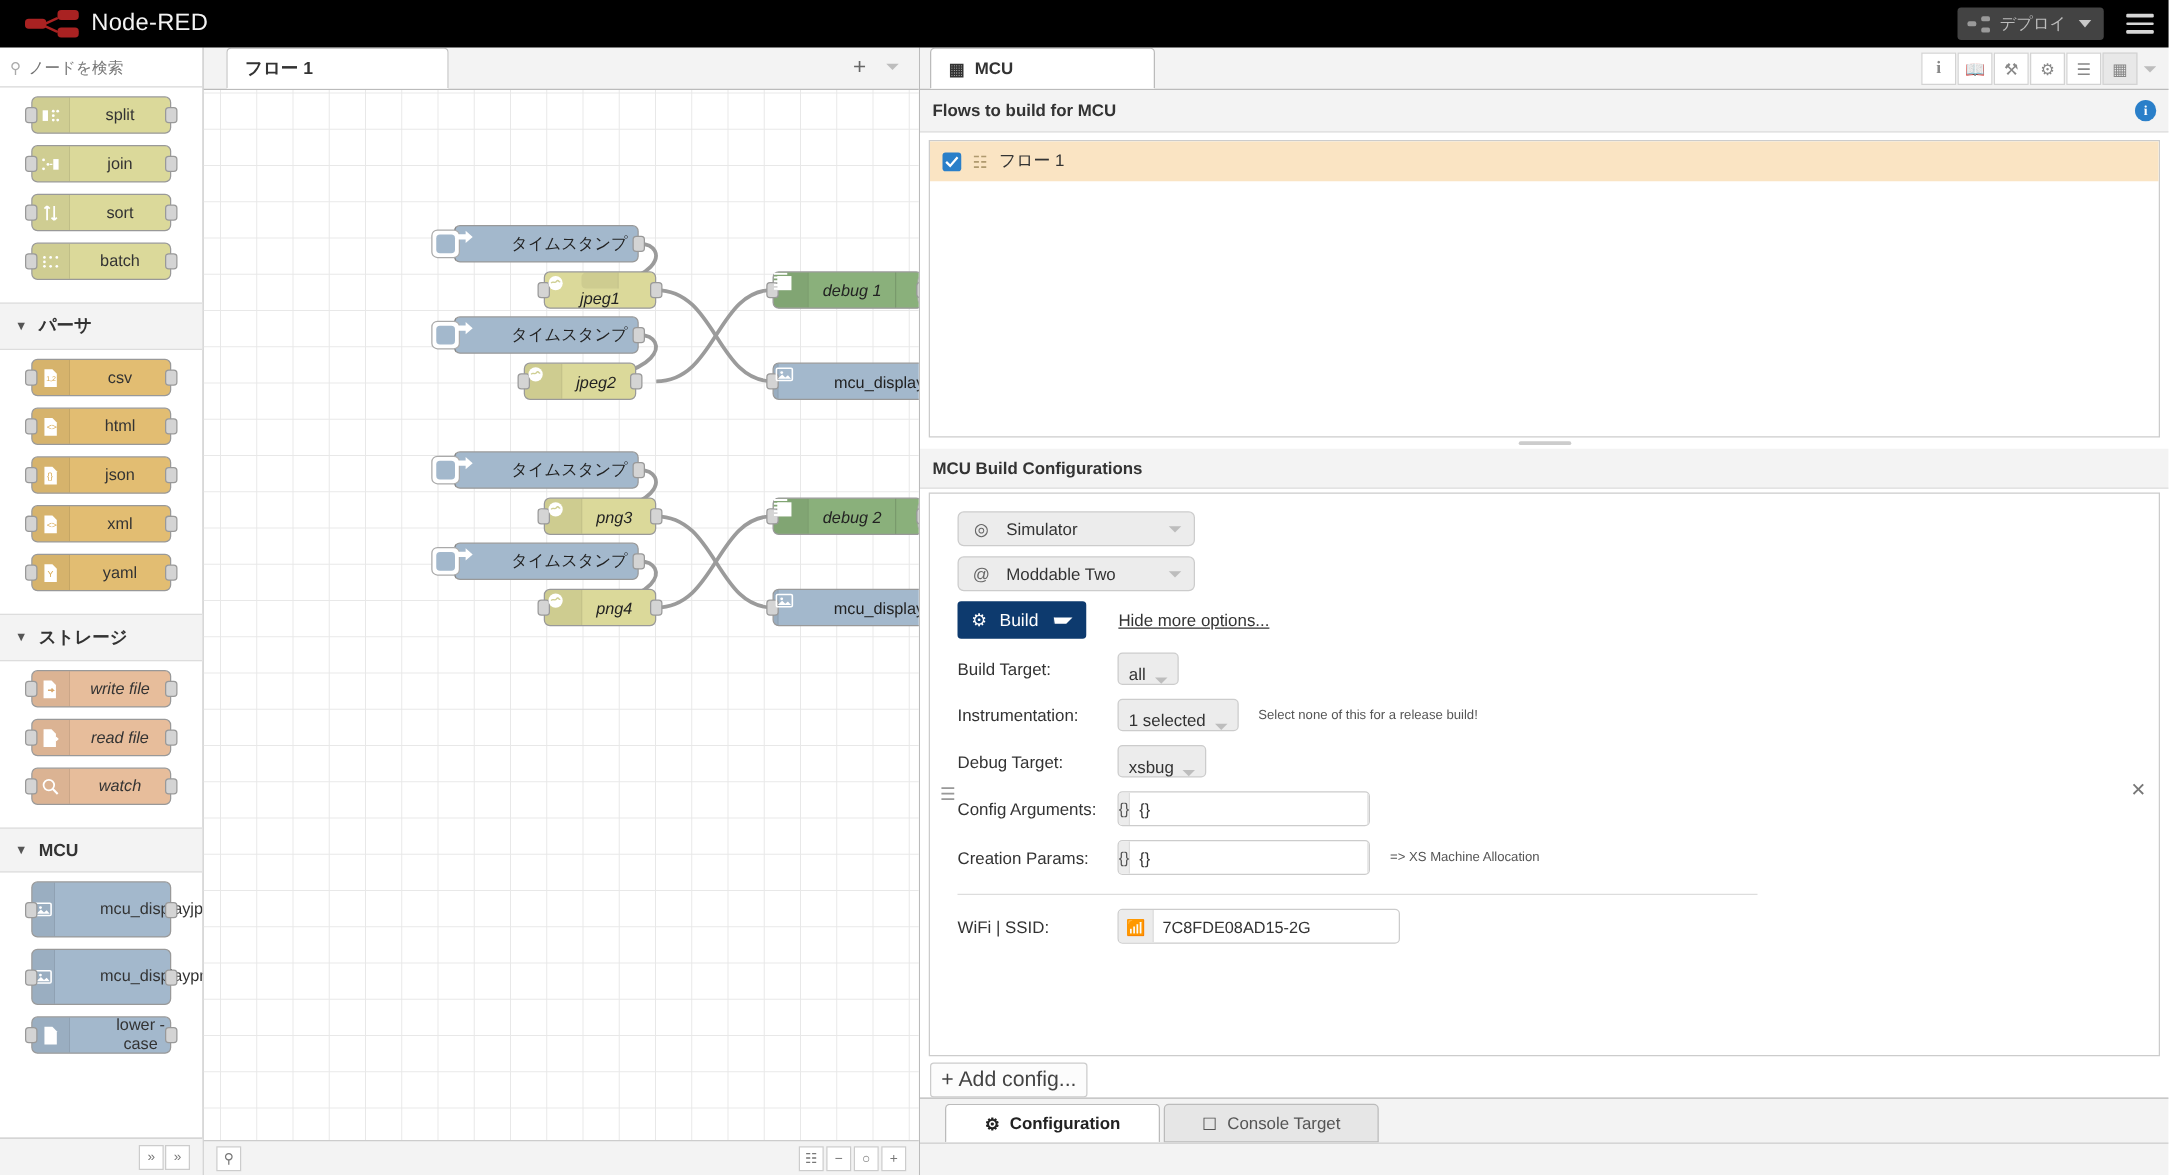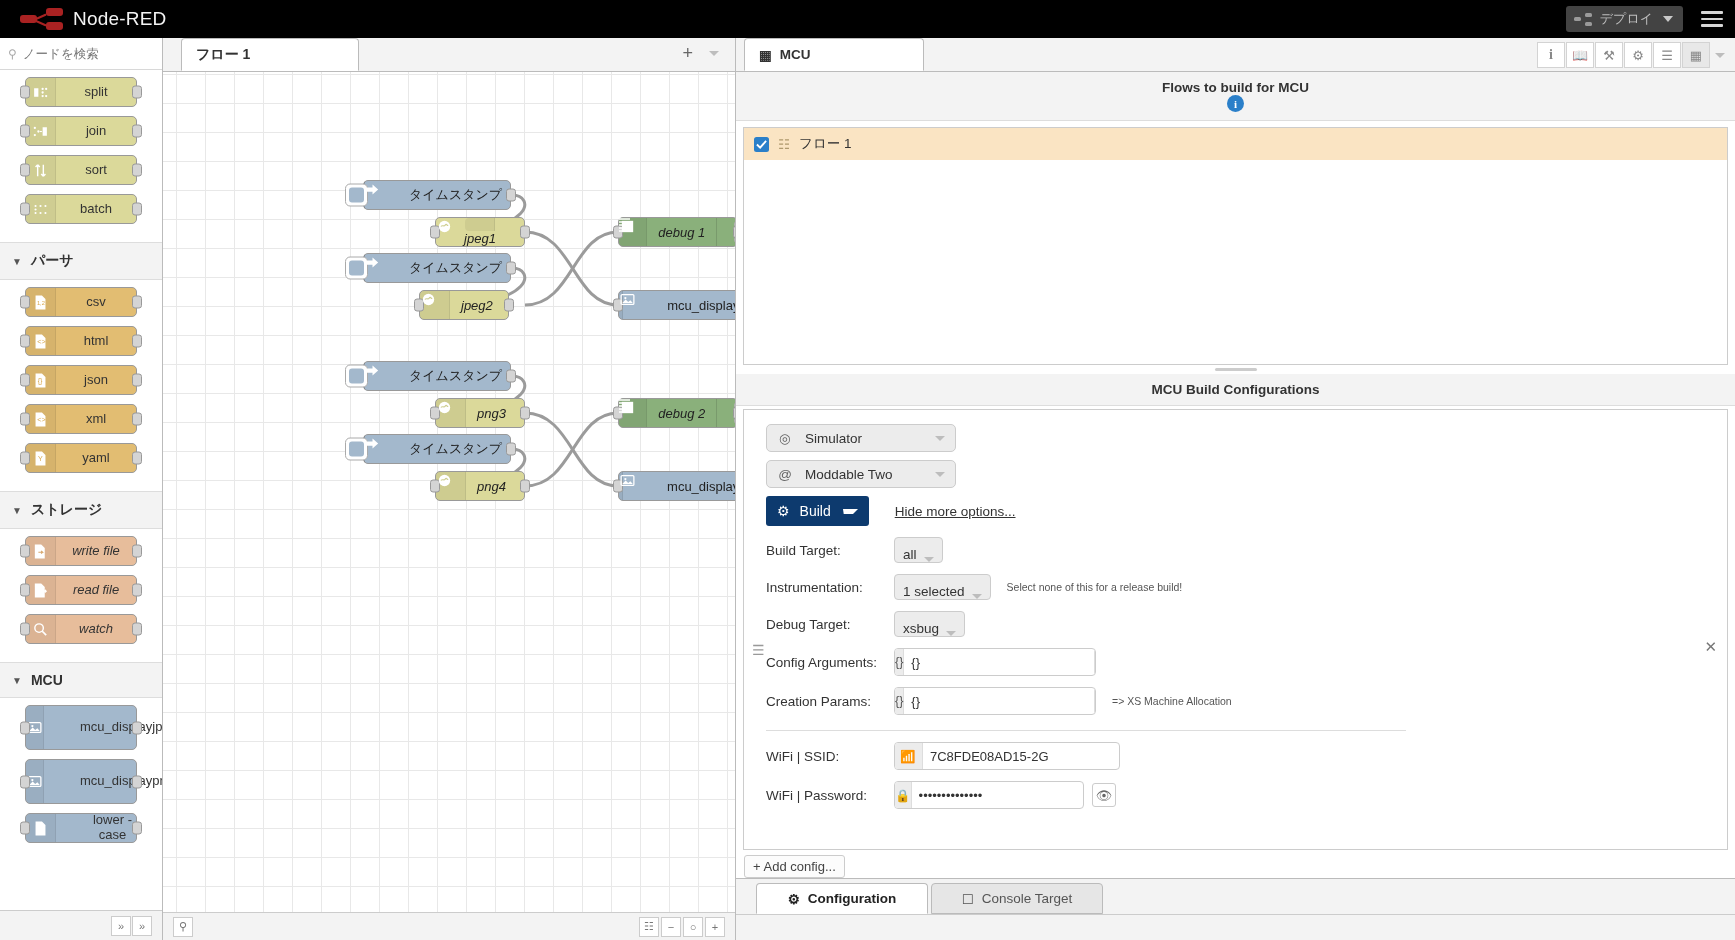--- a/index.html
+++ b/index.html
@@ -177,21 +177,21 @@
     width: 28px; height: 26px; border: 1px solid #d3d3d3; background: #fff;
     display: flex; align-items: center; justify-content: center; cursor: pointer; color: #888;
   }
   .tool-btn.active { background: #e8e8e8; }
   .tool-caret { width: 18px; height: 26px; display: flex; align-items: center; justify-content: center; cursor: pointer; }
 
   #sb-body { flex: 1; display: flex; flex-direction: column; overflow: hidden; }
   .sec-head {
     background: #f3f3f3; border-bottom: 1px solid #ddd; padding: 8px 10px;
     font-weight: bold; font-size: 13.5px; color: #333; display: flex;
-    align-items: center; justify-content: space-between; flex-direction: column;
+    align-items: center; justify-content: space-between;
   }
   .info-dot {
     width: 17px; height: 17px; border-radius: 50%; background: #2a7fc9; color: #fff;
     font-size: 11px; font-weight: bold; display: flex; align-items: center;
     justify-content: center; cursor: pointer; font-family: "Liberation Serif", serif;
   }
   #flows-box {
     margin: 6px 7px 0 7px; border: 1px solid #ccc; height: 238px;
     background: #fff; overflow: hidden;
   }
@@ -259,21 +259,21 @@
     width: 24px; height: 24px; border: 1px solid #ccc; border-radius: 3px; background: #fff;
     display: flex; align-items: center; justify-content: center; margin-left: 8px;
     cursor: pointer; color: #666;
   }
   .divider { width: 640px; height: 1px; background: #ddd; margin: 15px 0 3px 0; }
   .drag-handle { position: absolute; left: 8px; top: 232px; color: #999; cursor: grab; font-size: 14px; }
   .close-x { position: absolute; right: 10px; top: 228px; color: #777; cursor: pointer; font-size: 15px; }
   .foot-note { font-size: 11px; color: #555; margin-top: 11px; }
   #addcfg {
     margin: 5px 0 0 8px; border: 1px solid #ccc; background: #fcfcfc; border-radius: 3px;
-    font-size: 13px; color: #444; padding: 3px 8px; display: inline-block; cursor: pointer;
+    font-size: 17px; color: #444; padding: 3px 8px; display: inline-block; cursor: pointer;
   }
   #bottom-tabs {
     height: 36px; background: #f3f3f3; border-top: 1px solid #bbb; display: flex;
     align-items: flex-end; padding-left: 20px;
   }
   .bt {
     height: 31px; min-width: 172px; border: 1px solid #bbb; border-radius: 4px 4px 0 0;
     display: flex; align-items: center; justify-content: center; gap: 8px;
     font-size: 13.5px; cursor: pointer; background: #e6e6e6; color: #555; margin-right: 3px;
   }
@@ -830,28 +830,20 @@
         <div class="divider"></div>
 
         <div class="frow">
           <span class="flabel">WiFi | SSID:</span>
           <span class="txtgroup wifi-group">
             <span class="pre">📶</span>
             <input type="text" value="7C8FDE08AD15-2G" style="">
           </span>
         </div>
 
-        <div class="frow">
-          <span class="flabel">WiFi | Password:</span>
-          <span class="txtgroup wifi-group pw">
-            <span class="pre">🔒</span>
-            <input type="text" value="••••••••••••••" style="">
-          </span>
-          <span class="eye-btn">👁</span>
-        </div>
 
       </div>
 
       <div>
         <span id="addcfg">+ Add config...</span>
       </div>
 
       <div id="bottom-tabs">
         <div class="bt active">
           <span>⚙</span>

